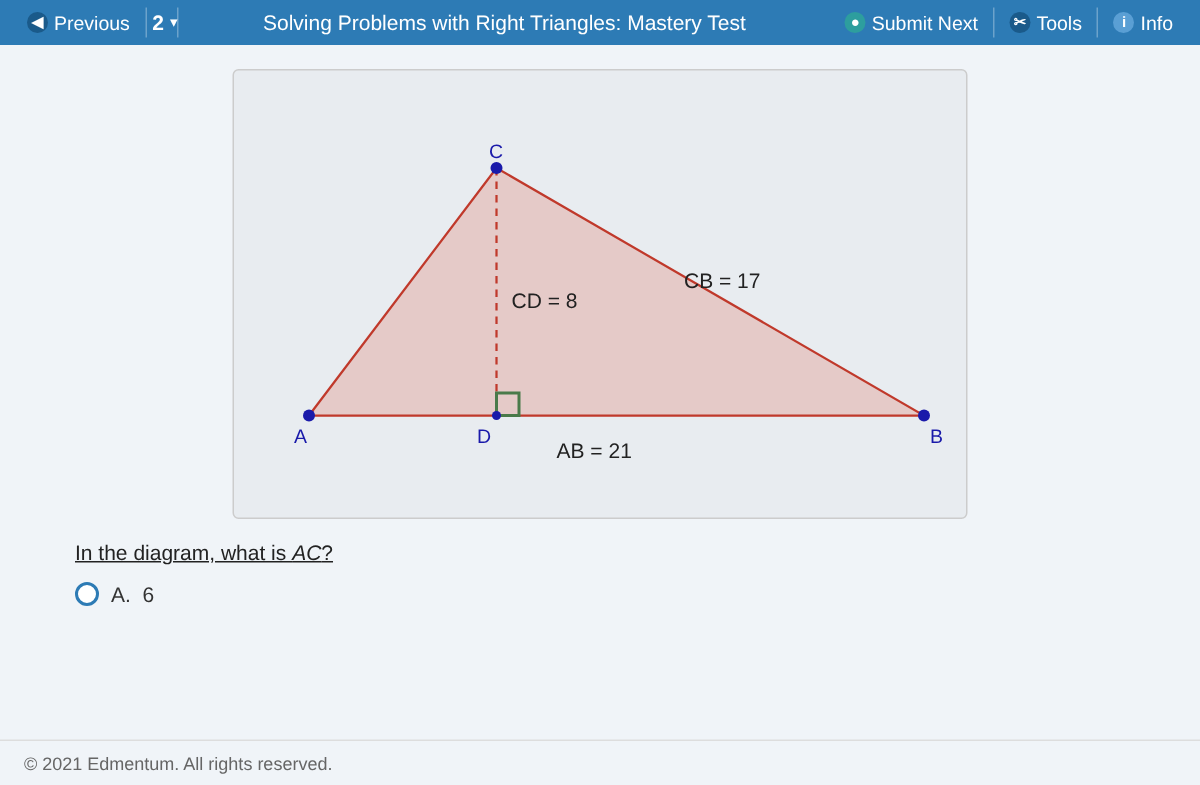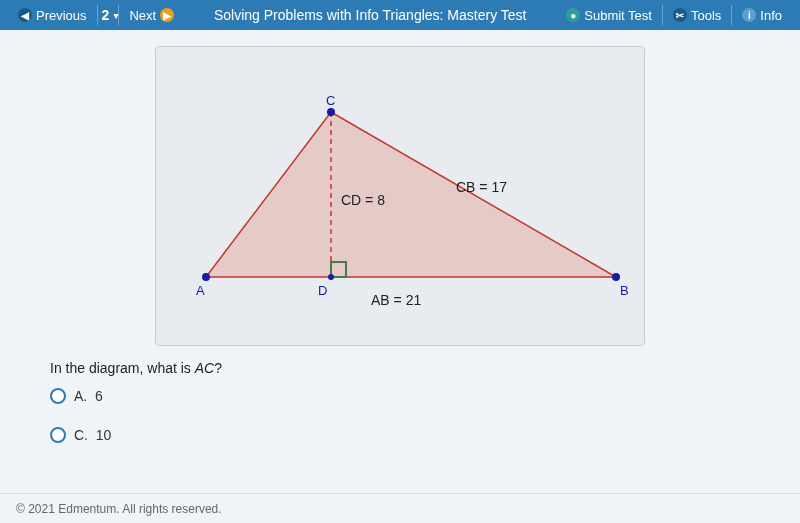--- a/index.html
+++ b/index.html
@@ -32,25 +32,25 @@
       overflow-y: auto;
     }
 
     
     .diagram-container {
       background: #e8ecf0; border: 1px solid #ccc; border-radius: 4px;
       width: 490px; height: 300px; margin: 0 auto; position: relative; overflow: hidden;
     }
 
     
-    .question-text { margin-top: 14px; font-size: 14px; color: #222; margin-left: 10px; }
+    .question-text { margin-top: 14px; font-size: 14px; color: #222; margin-left: 10px; text-decoration: underline; }
     .question-text em { font-style: italic; }
 
     
-    .options { margin-top: 12px; margin-left: 10px; display: flex; flex-direction: column; gap: 23px; }
+    .options { margin-top: 12px; margin-left: 10px; display: flex; flex-direction: column; gap: 4px; }
     .option { display: flex; align-items: center; gap: 8px; font-size: 14px; cursor: pointer; }
     .radio-circle { width: 16px; height: 16px; border-radius: 50%; border: 2px solid #2d7bb5; background: white; flex-shrink: 0; }
     .option-label { color: #333; }
 
     
     .footer { height: 30px; background: #f0f4f8; border-top: 1px solid #ddd; display: flex; align-items: center; padding: 0 16px; font-size: 12px; color: #666; }
 
     
     svg text { font-family: Arial, sans-serif; }
   </style>
@@ -59,29 +59,25 @@
 
 <div class="topbar">
   <button class="topbar-btn">
     <span class="btn-icon btn-icon-blue">◀</span>
     <span>Previous</span>
   </button>
   <div class="topbar-divider"></div>
   <span class="q-num">2</span>
   <span class="chevron">▾</span>
   <div class="topbar-divider"></div>
-  <button class="topbar-btn">
-    <span>Next</span>
-    <span class="btn-icon btn-icon-orange">▶</span>
-  </button>
-  <div class="topbar-title">Solving Problems with Info Triangles: Mastery Test</div>
+  <div class="topbar-title">Solving Problems with Right Triangles: Mastery Test</div>
   <div class="topbar-right">
     <button class="topbar-btn">
       <span class="btn-icon btn-icon-teal">●</span>
-      <span>Submit Test</span>
+      <span>Submit Next</span>
     </button>
     <div class="topbar-divider"></div>
     <button class="topbar-btn">
       <span class="btn-icon btn-icon-blue">✂</span>
       <span>Tools</span>
     </button>
     <div class="topbar-divider"></div>
     <button class="topbar-btn">
       <span class="btn-icon btn-icon-info">i</span>
       <span>Info</span>
@@ -118,23 +114,19 @@
 
   <div class="question-text">
     <span>In the diagram, what is </span><em>AC</em><span>?</span>
   </div>
 
   <div class="options">
     <label class="option">
       <div class="radio-circle"></div>
       <span class="option-label">A.&nbsp;&nbsp;6</span>
     </label>
-    <label class="option">
-      <div class="radio-circle"></div>
-      <span class="option-label">C.&nbsp;&nbsp;10</span>
-    </label>
   </div>
 
 </div>
 
 <div class="footer">
   <span>© 2021 Edmentum. All rights reserved.</span>
 </div>
 
 </body></html>

